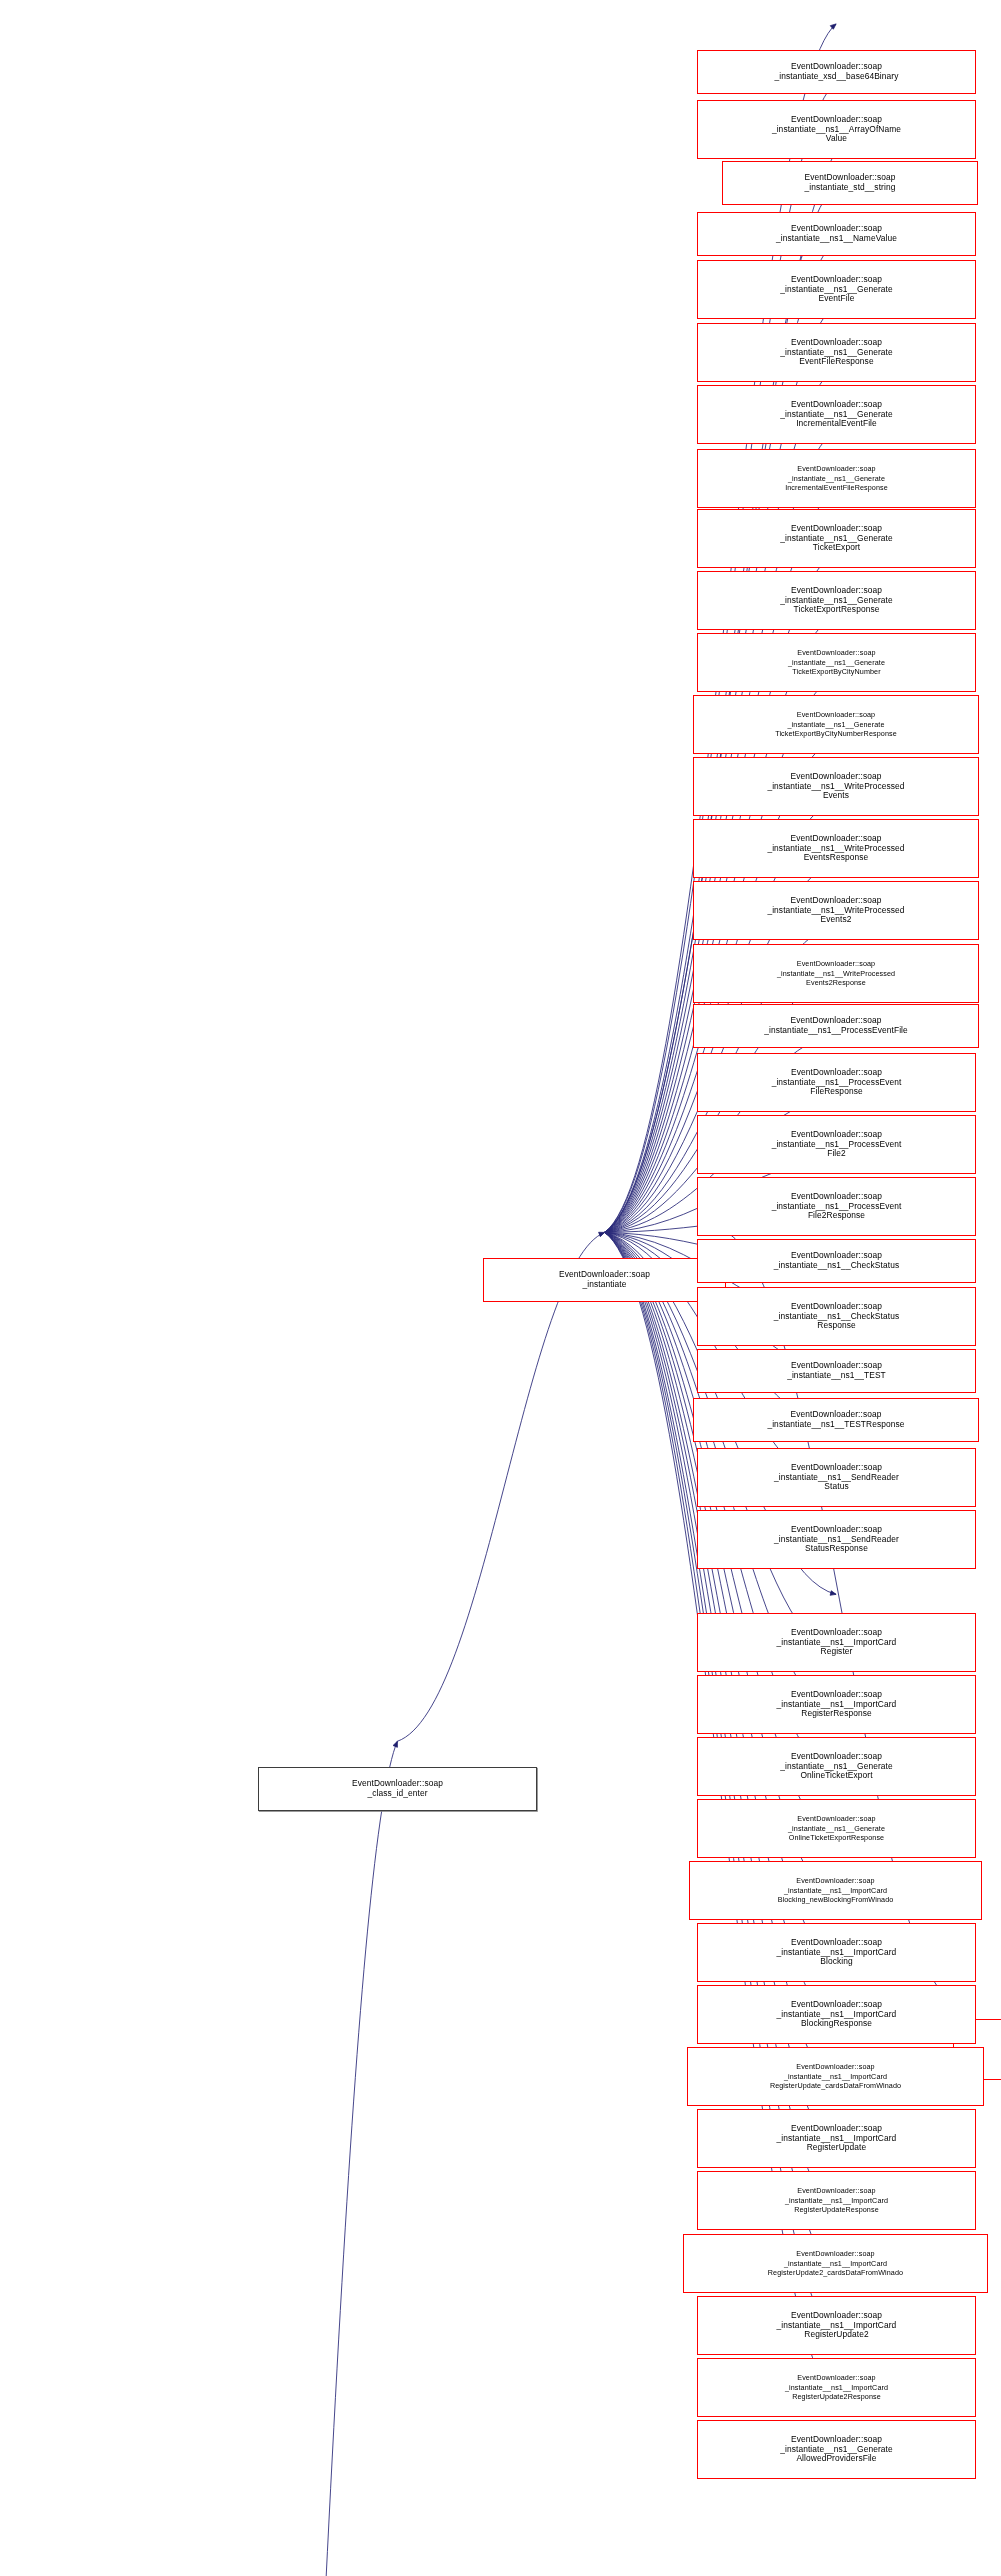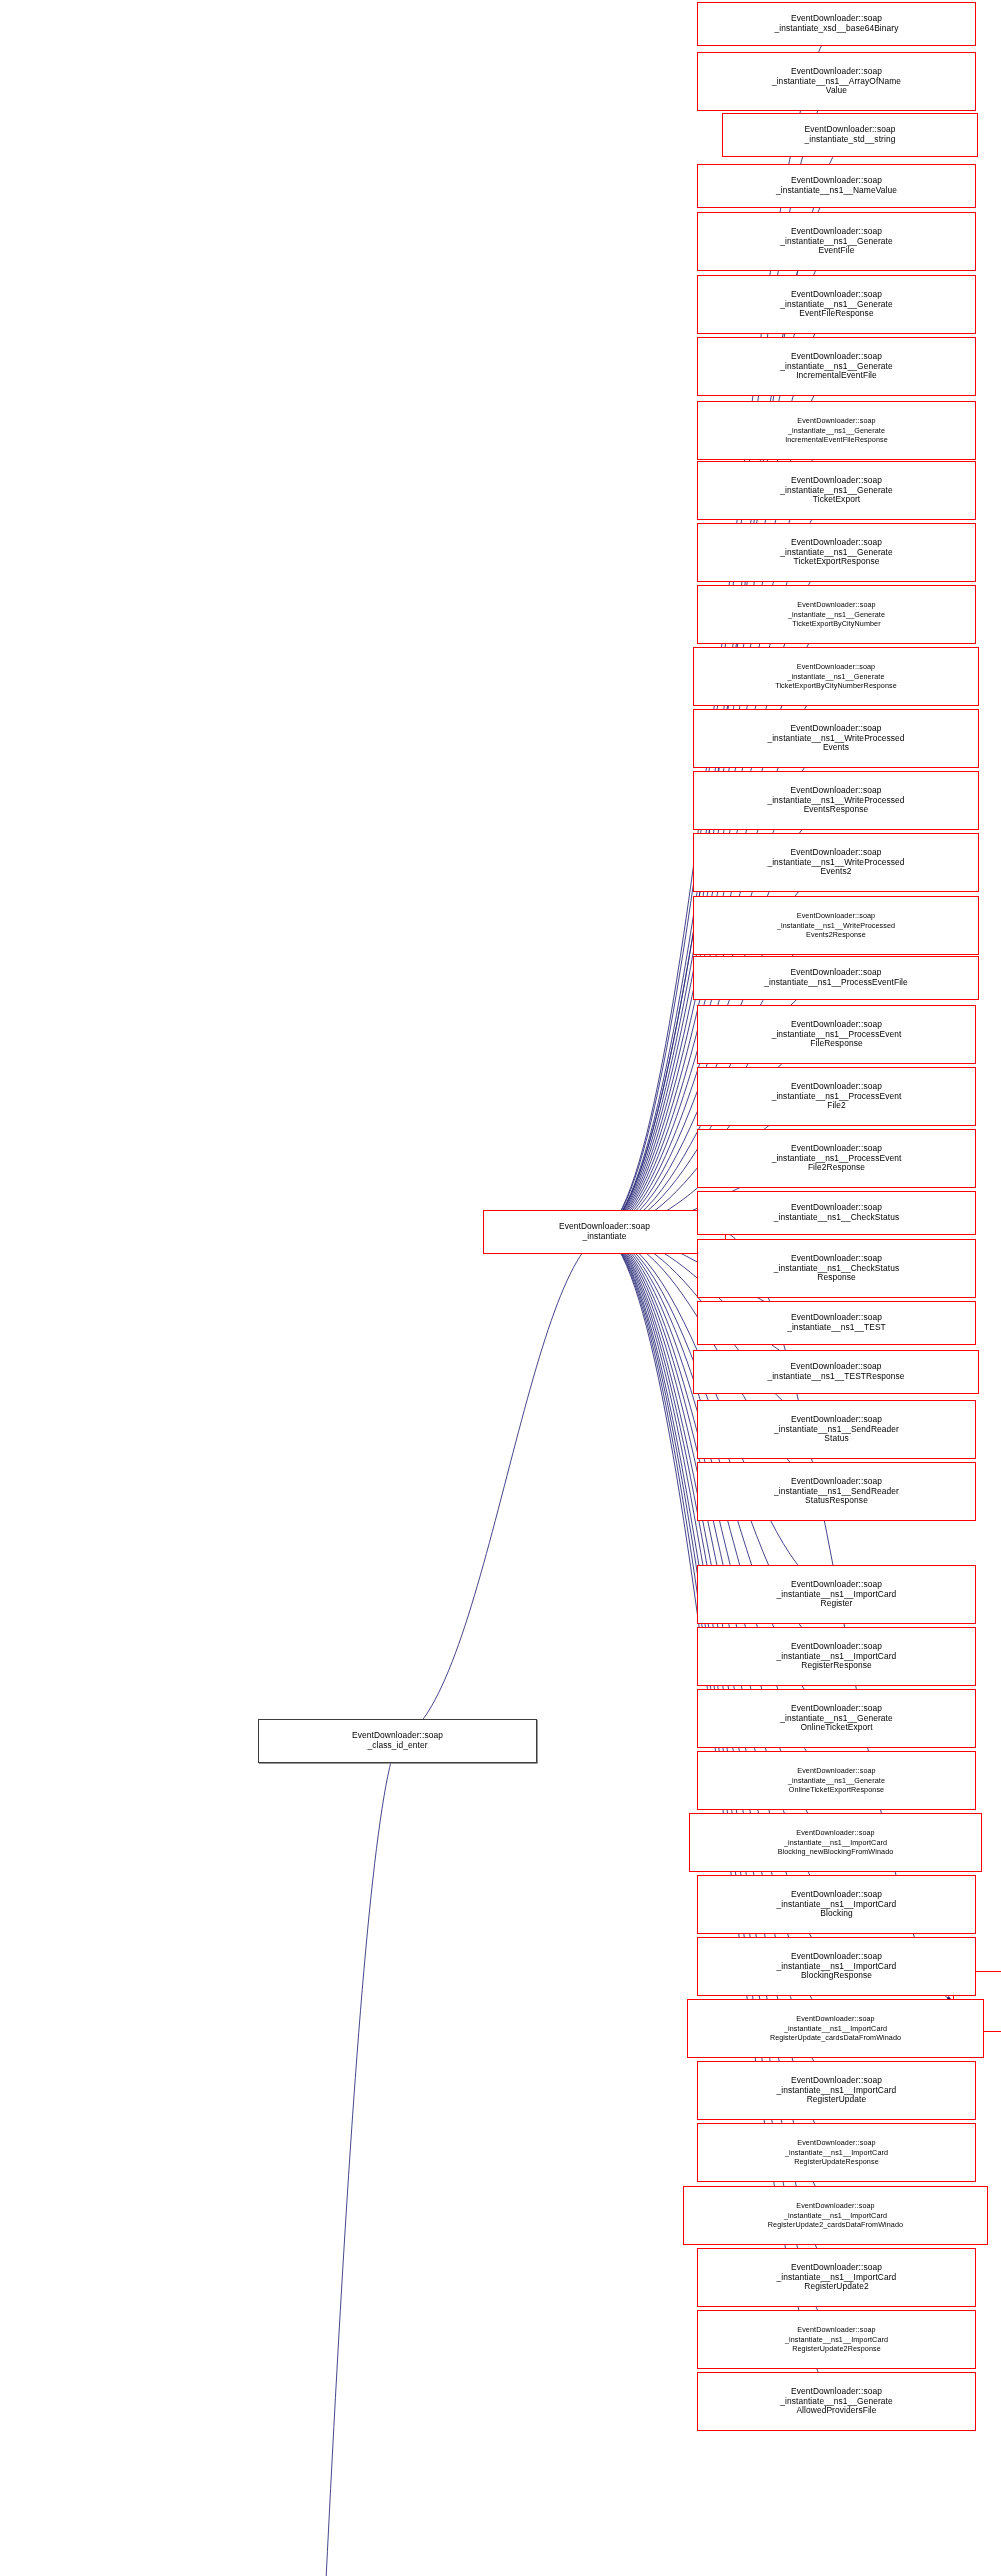--- a/index.html
+++ b/index.html
@@ -1,21 +1,21 @@
 <!DOCTYPE html>
 <html style="font-size:12.7px"><head>
 <meta charset="utf-8">
 <style>
   html,body{margin:0;padding:0;background:#ffffff;}
   body{font-family:"Liberation Sans","DejaVu Sans",sans-serif;}
   #canvas{position:relative;width:1001px;height:2576px;background:#fff;overflow:hidden;}
   .node{position:absolute;box-sizing:border-box;background:#fff;
         display:flex;align-items:center;justify-content:center;text-align:center;
         font-size:8.4px;line-height:9.8px;color:#000;letter-spacing:0.1px;
-        padding:0.8px 1.6px;white-space:pre-line;}
+        padding:0.8px 1.6px;white-space:pre-line;margin-top:48px;}
   .node.blk{border:0.8px solid #3d3d3d;box-shadow:0.8px 0.8px 0 0 #808080;}
   .node.red{border:0.8px solid #ff0000;}
   svg.edges{position:absolute;left:0;top:0;width:1001px;height:2576px;pointer-events:none;}
   svg.edges path{fill:none;stroke:#2a2a7a;stroke-width:1.1px;}
   svg.edges polygon{fill:#1f1f6e;stroke:#1f1f6e;}
 </style>
 </head>
 <body>
 
 <div id="canvas">

